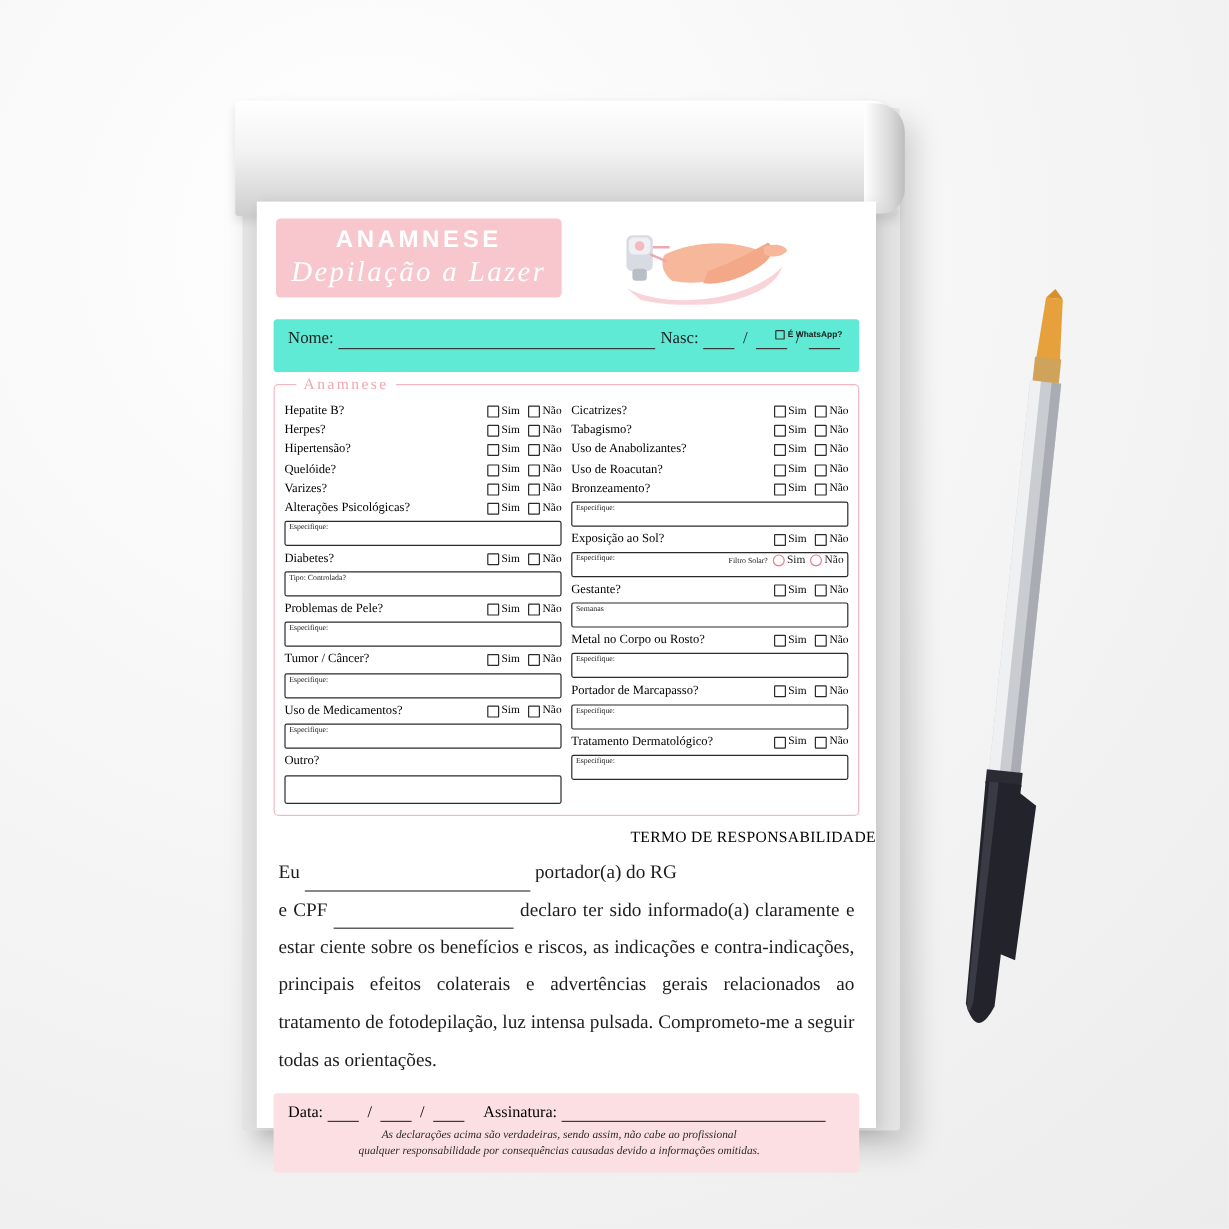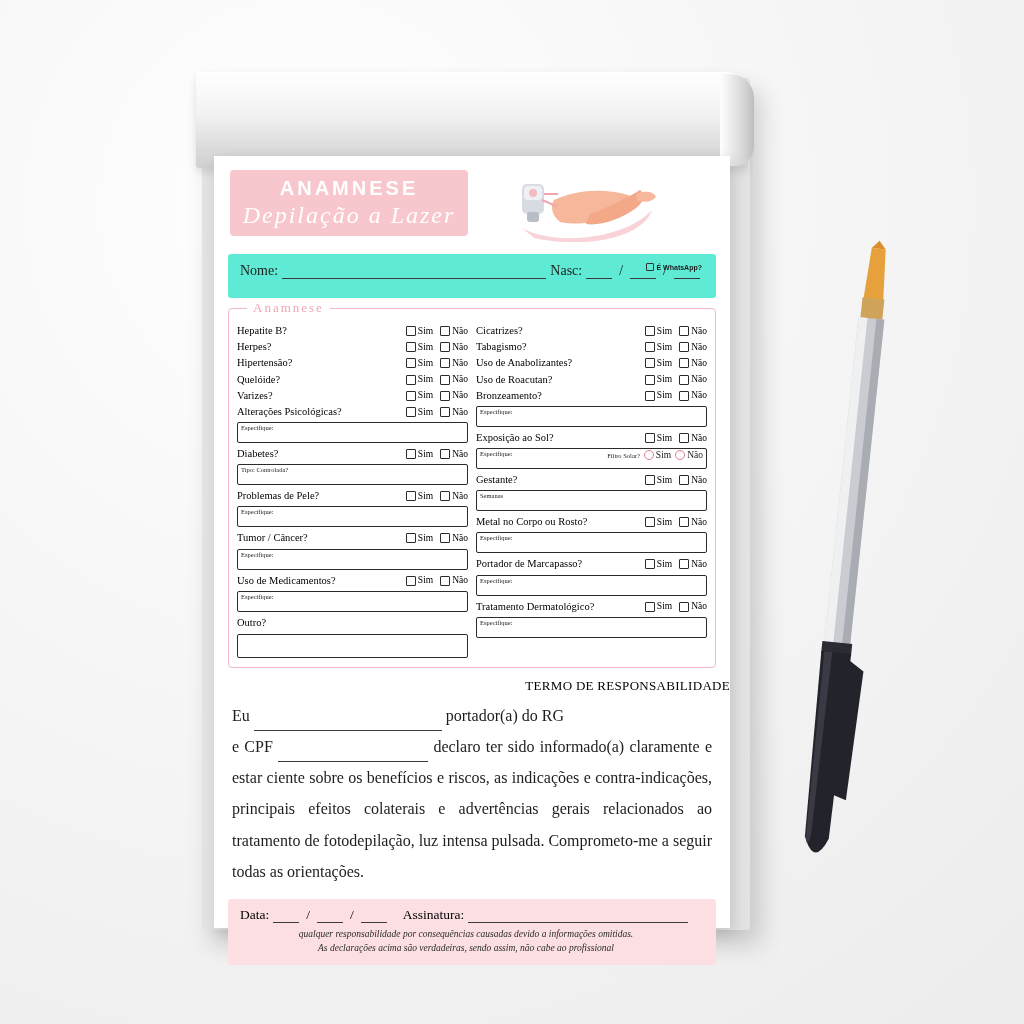--- a/index.html
+++ b/index.html
@@ -13,21 +13,21 @@
   
   .bg-texture{
     position:absolute;inset:0;
     background:
       radial-gradient(circle at 30% 20%, #ffffff 0%, #f4f4f4 55%, #ececec 100%);
   }
 
   
   .notepad{
     position:absolute;
-    left:196px;top:72px;
+    left:196px;top:84px;
     width:560px;height:865px;
   }
   .pad-back{
     position:absolute;left:6px;top:6px;
     width:548px;height:852px;
     background:#e3e3e3;
     border-radius:3px;
     box-shadow:10px 14px 26px rgba(0,0,0,.18);
   }
   .pad-curl{
@@ -542,22 +542,22 @@
         <span class="lbl">Data:</span>
         <span class="ln tiny"></span>
         <span class="slash">/</span>
         <span class="ln tiny"></span>
         <span class="slash">/</span>
         <span class="ln tiny"></span>
         <span class="lbl" style="margin-left:12px">Assinatura:</span>
         <span class="ln"></span>
       </div>
       <div class="foot-note">
+        <div>As declarações acima são verdadeiras, sendo assim, não cabe ao profissional</div>
         <div>qualquer responsabilidade por consequências causadas devido a informações omitidas.</div>
-        <div>As declarações acima são verdadeiras, sendo assim, não cabe ao profissional</div>
       </div>
     </div>
 
   </div>
 </div>
 
 <div class="pen">
   <svg width="110" height="660" viewBox="0 0 110 660">
     <g transform="rotate(6 55 330)">
       <path d="M38,8 L52,8 L55,60 L35,60 Z" fill="#e7a13c"></path>

